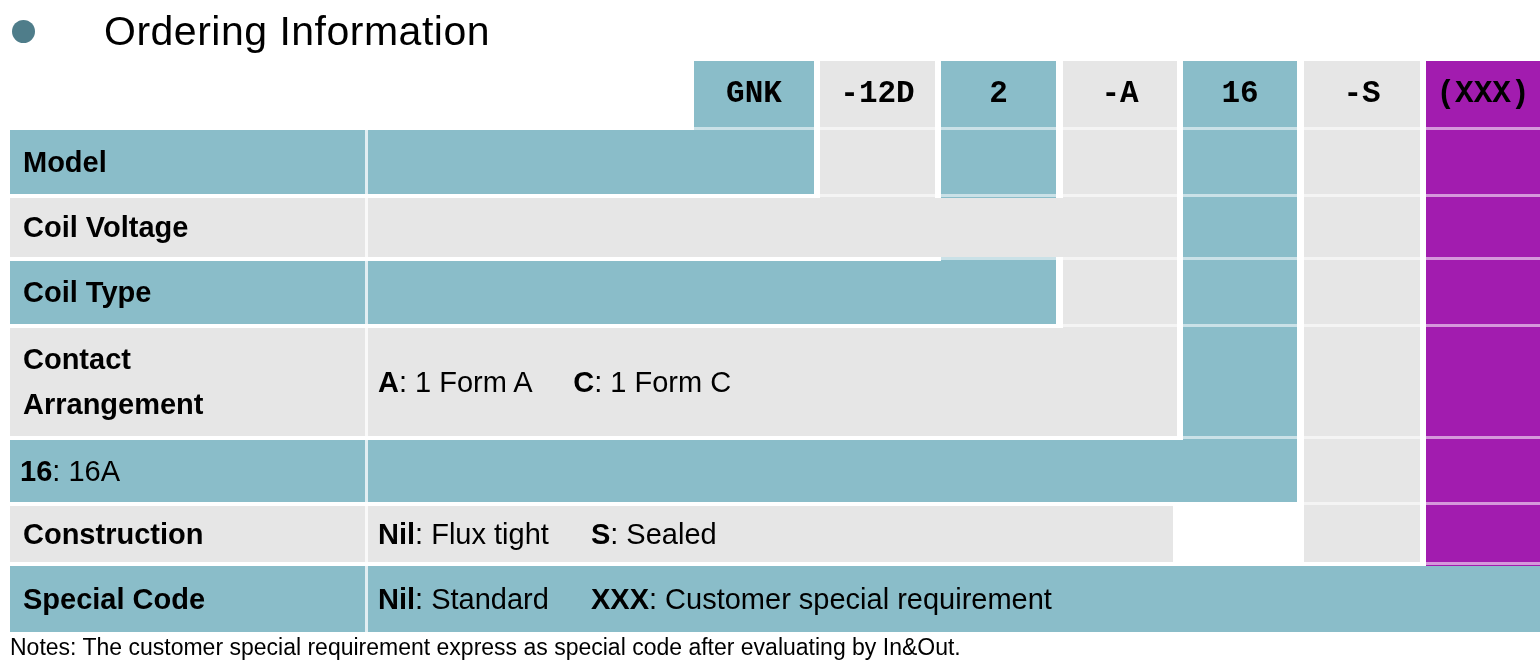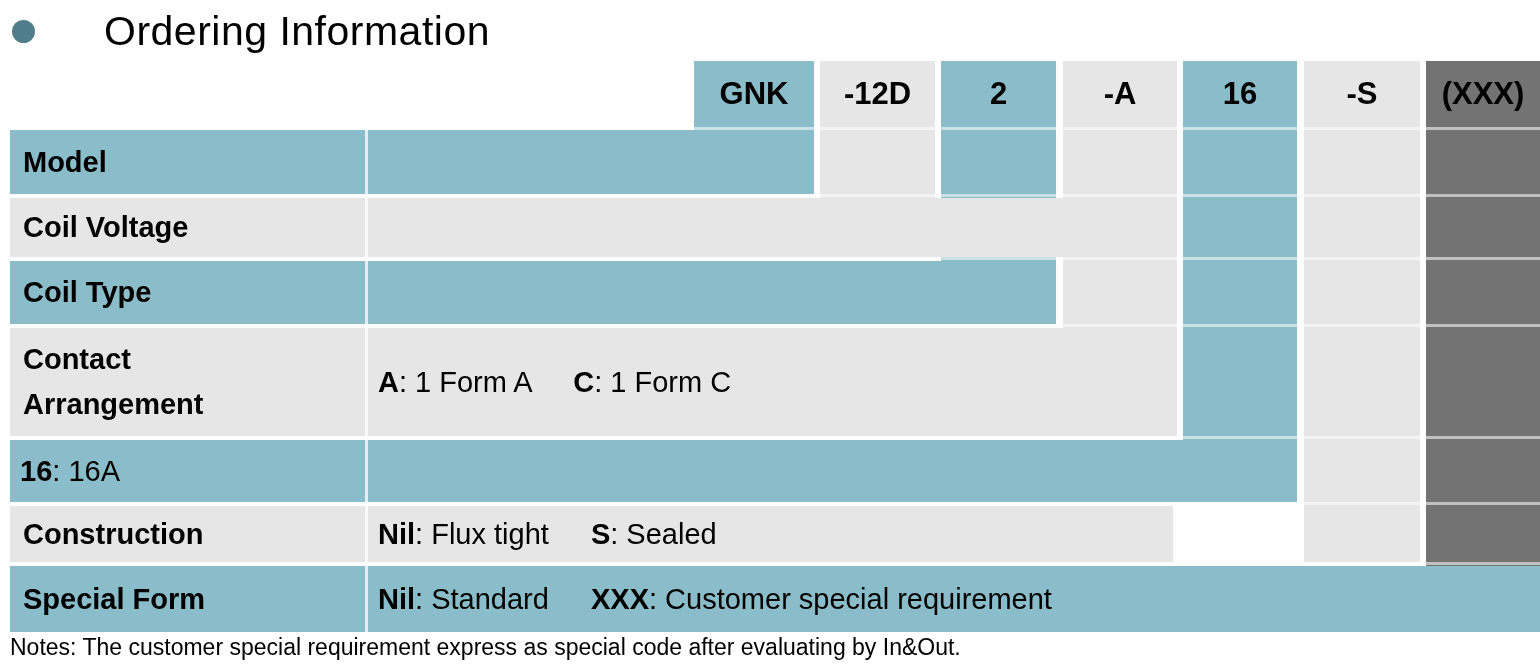--- a/index.html
+++ b/index.html
@@ -4,21 +4,21 @@
 <style>
   html,body{margin:0;padding:0;background:#ffffff;}
   body{width:1540px;height:670px;position:relative;overflow:hidden;
        font-family:"Liberation Sans","DejaVu Sans",sans-serif;color:#000;}
   .abs{position:absolute;}
   
   .bullet{left:12px;top:20px;width:23px;height:23px;border-radius:50%;}
   .title{left:104px;top:8px;font-size:41px;font-weight:400;letter-spacing:0.5px;white-space:nowrap;}
   
   .col{top:61px;}
-  .col .code{height:66px;line-height:66px;text-align:center;font-size:31px;font-weight:bold;white-space:nowrap;}
+  .col .code{height:66px;line-height:66px;text-align:center;font-size:31px;font-weight:bold;white-space:nowrap;font-family:Liberation Mono, monospace;}
   
   .hline{left:694px;width:846px;height:3px;background:rgba(255,255,255,0.55);}
   
   .row{left:10px;display:flex;align-items:center;}
   .row .label{flex:none;width:345px;padding-left:13px;font-size:29px;font-weight:bold;
               white-space:pre-line;line-height:1.55;}
   .row .value{padding-left:10px;font-size:29px;white-space:nowrap;}
   .row .value b{font-weight:bold;}
   .opt{display:inline;}
   .opt + .opt{margin-left:34px;}
@@ -42,21 +42,21 @@
 </div>
 <div class="abs col" style="left: 1063px; width: 114px; height: 375px; background: rgb(230, 230, 230);">
   <div class="code">-A</div>
 </div>
 <div class="abs col" style="left: 1183px; width: 114px; height: 441px; background: rgb(138, 189, 201);">
   <div class="code">16</div>
 </div>
 <div class="abs col" style="left: 1304px; width: 116px; height: 501px; background: rgb(230, 230, 230);">
   <div class="code">-S</div>
 </div>
-<div class="abs col" style="left: 1426px; width: 114px; height: 571px; background: #737373;">
+<div class="abs col" style="left: 1426px; width: 114px; height: 571px; background: #a21caf;">
   <div class="code">(XXX)</div>
 </div>
 
 <div class="abs hline" style="top:127px;"></div>
 <div class="abs hline" style="top:194px;"></div>
 <div class="abs hline" style="top:257px;"></div>
 <div class="abs hline" style="top:324px;"></div>
 <div class="abs hline" style="top:436px;"></div>
 <div class="abs hline" style="top:502px;"></div>
 <div class="abs hline" style="top:562px;"></div>
@@ -91,21 +91,21 @@
 
 <div class="abs row" style="top: 506px; height: 56px; width: 1163px; background: rgb(230, 230, 230);">
   <div class="label">Construction</div>
   <div class="value">
     <span class="opt"><b>Nil</b><span>: Flux tight</span></span>
     <span class="opt"><b>S</b><span>: Sealed</span></span>
   </div>
 </div>
 
 <div class="abs row" style="top: 566px; height: 66px; width: 1530px; background: rgb(138, 189, 201);">
-  <div class="label">Special Form</div>
+  <div class="label">Special Code</div>
   <div class="value">
     <span class="opt"><b>Nil</b><span>: Standard</span></span>
     <span class="opt"><b>XXX</b><span>: Customer special requirement</span></span>
   </div>
 </div>
 
 <div class="abs vdivider"></div>
 
 <div class="abs notes">Notes: The customer special requirement express as special code after evaluating by In&amp;Out.</div>
 

